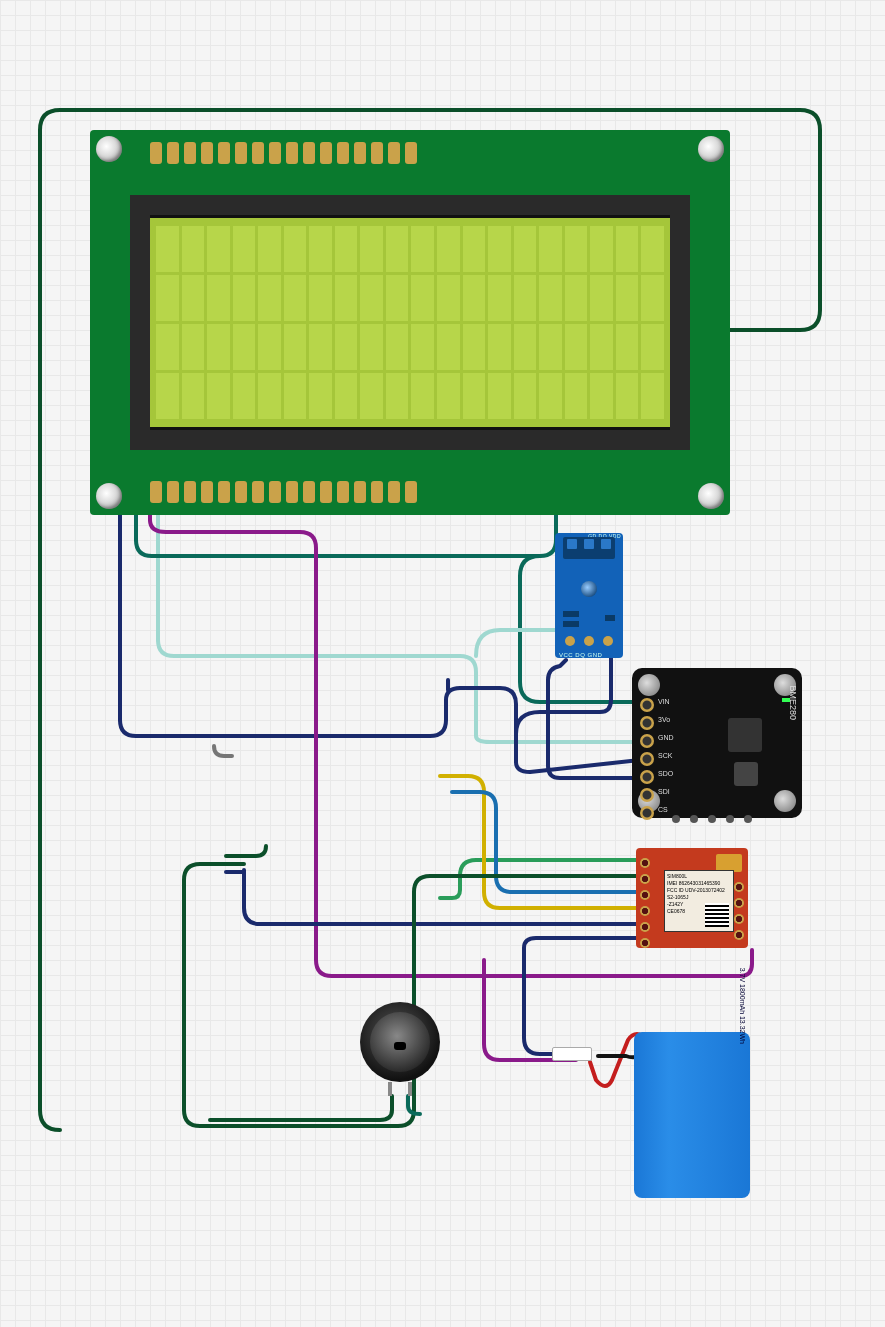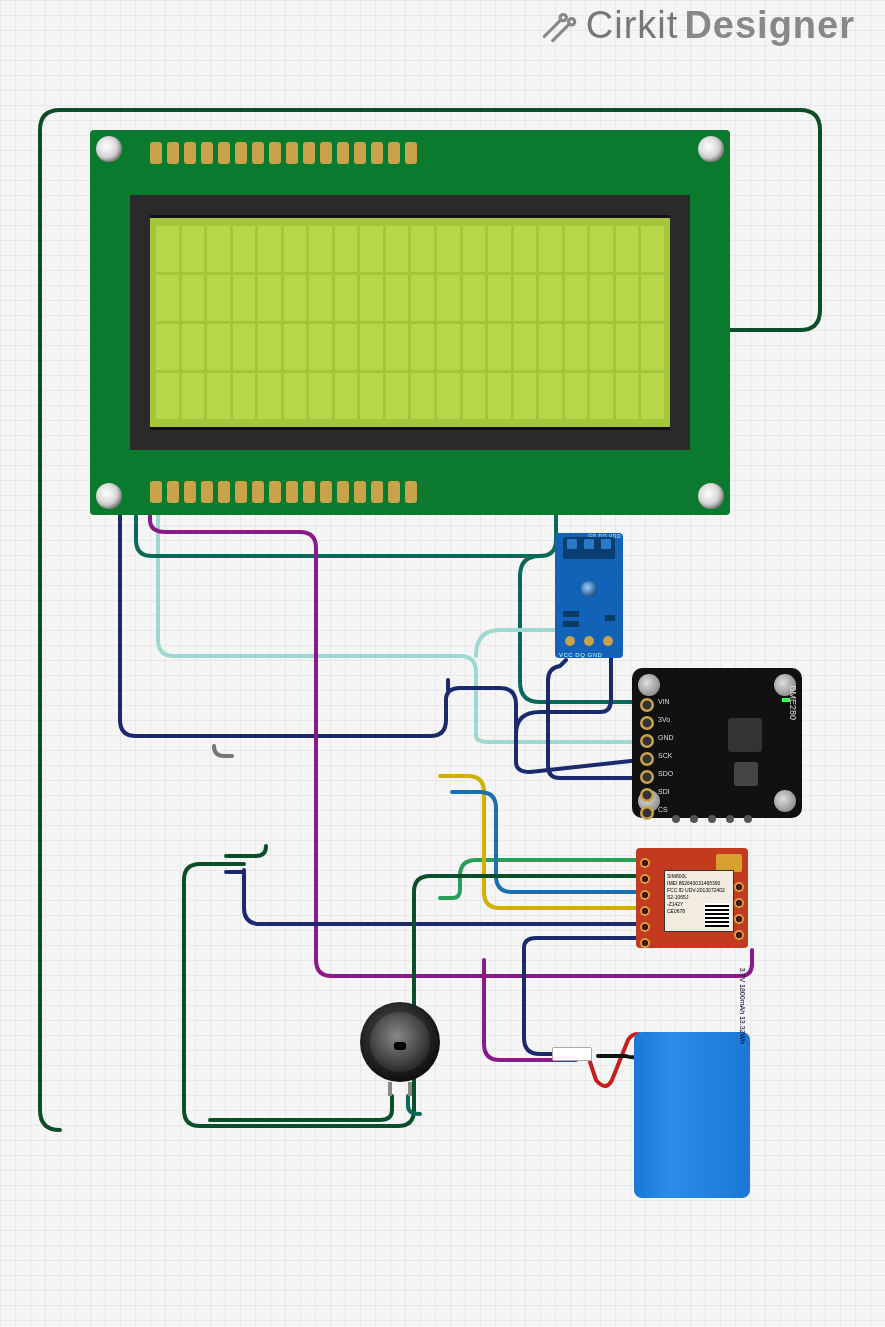--- a/index.html
+++ b/index.html
@@ -169,32 +169,20 @@
 
   
   svg.wires { position:absolute; left:0; top:0; width:885px; height:1327px; pointer-events:none; }
   svg.wires path { fill:none; stroke-width:4; stroke-linecap:round; stroke-linejoin:round; }
 </style>
 </head>
 <body>
 
 <div class="canvas">
 
-  <div class="logo">
-    <svg class="icon" viewBox="0 0 40 40">
-      <g stroke="#888" stroke-width="3" fill="none" stroke-linecap="round">
-        <path d="M6 30 L22 14"></path>
-        <path d="M14 34 L30 18"></path>
-        <circle cx="24" cy="12" r="3"></circle>
-        <circle cx="32" cy="16" r="3"></circle>
-      </g>
-    </svg>
-    <span class="thin">Cirkit</span>
-    <span class="bold">Designer</span>
-  </div>
 
   <svg class="wires">
 
     <path stroke="#0b4f2a" d="M 60 1130 Q 40 1130 40 1110 L 40 130 Q 40 110 60 110 L 800 110 Q 820 110 820 130 L 820 310 Q 820 330 800 330 L 570 330"></path>
 
     <path stroke="#8a1a8a" d="M 150 520 L 150 180 Q 150 170 160 170 L 170 165"></path>
 
     <path stroke="#0a6a5a" d="M 136 540 L 136 190 Q 136 180 146 178 L 182 172"></path>
 
     <path stroke="#1a2a6c" d="M 120 720 L 120 200 Q 120 188 132 186 L 195 178"></path>

